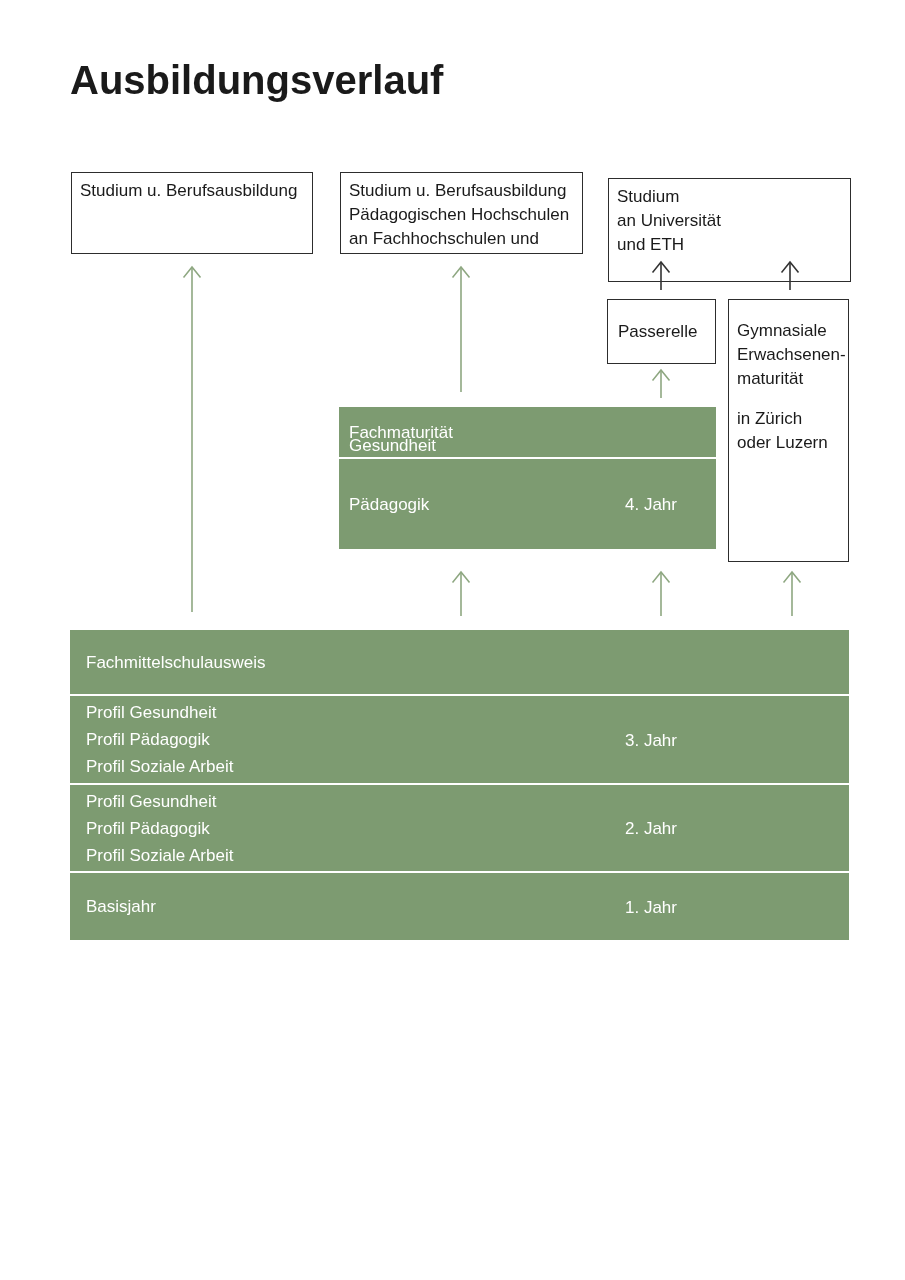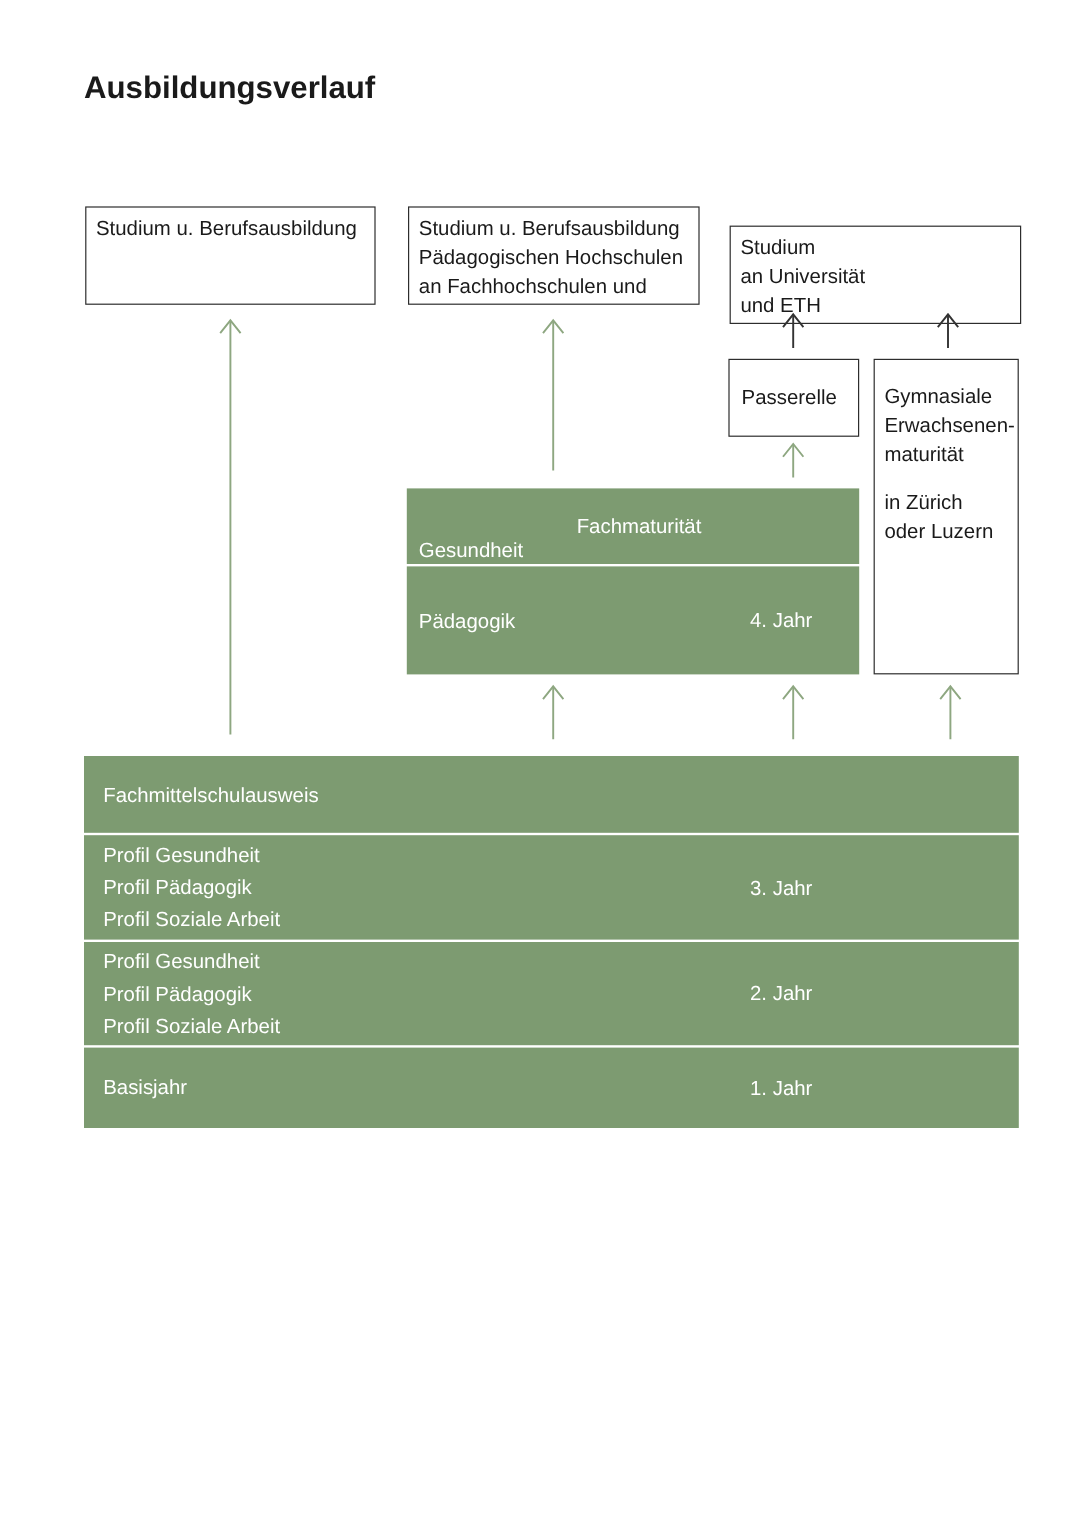--- a/index.html
+++ b/index.html
@@ -16,21 +16,21 @@
     position:relative;
     width:905px;height:1280px;
     margin:0 auto;
     background:var(--background);
     font-family:"Liberation Sans", sans-serif;
     color:var(--text-black);
     overflow:hidden;
   }
   .title{
     position:absolute;left:70px;top:58px;margin:0;
-    font-size:26px;font-weight:700;letter-spacing:0;
+    font-size:40px;font-weight:700;letter-spacing:0;
     color:var(--text-black);
   }
   .outline-box{
     position:absolute;
     border:1.5px solid var(--border-dark);
     background:var(--background);
     box-sizing:border-box;
     font-size:17px;line-height:24px;
   }
   .outline-box .pad{padding:6px 8px;}
@@ -68,21 +68,21 @@
   </div>
 
   <div class="outline-box" style="left:340px;top:172px;width:243px;height:82px;">
     <div class="pad">
       <div class="line">Studium u. Berufsausbildung</div>
       <div class="line">Pädagogischen Hochschulen</div>
       <div class="line">an Fachhochschulen und</div>
     </div>
   </div>
 
-  <div class="outline-box" style="left:608px;top:188px;width:243px;height:82px;">
+  <div class="outline-box" style="left:608px;top:178px;width:243px;height:104px;">
     <div class="pad">
       <div class="line">Studium</div>
       <div class="line">an Universität</div>
       <div class="line">und ETH</div>
     </div>
   </div>
 
   <div class="outline-box" style="left:607px;top:299px;width:109px;height:65px;">
     <div class="v-center" style="padding-left:10px;">
       <div class="line">Passerelle</div>
@@ -93,21 +93,21 @@
     <div style="padding:19px 6px 0 8px;">
       <div class="line">Gymnasiale</div>
       <div class="line">Erwachsenen-</div>
       <div class="line">maturität</div>
       <div class="line para-gap">in Zürich</div>
       <div class="line">oder Luzern</div>
     </div>
   </div>
 
   <div class="green-box stack" style="left:339px;top:407px;width:377px;height:155px;background:transparent;">
-    <div class="g-row v-center" style="height:63px;text-align:center;">
+    <div class="g-row v-center" style="height:50px;">
       <div class="line" style="padding-left:10px;">Fachmaturität</div>
     </div>
     <div class="g-row v-center" style="height:90px;gap:32px;">
       <div class="line" style="padding-left:10px;">Gesundheit</div>
       <div class="line" style="padding-left:10px;">Pädagogik</div>
       <div class="line" style="padding-left:10px;">Soziale Arbeit</div>
       <span class="year" style="left:286px;">4. Jahr</span>
     </div>
   </div>
 

